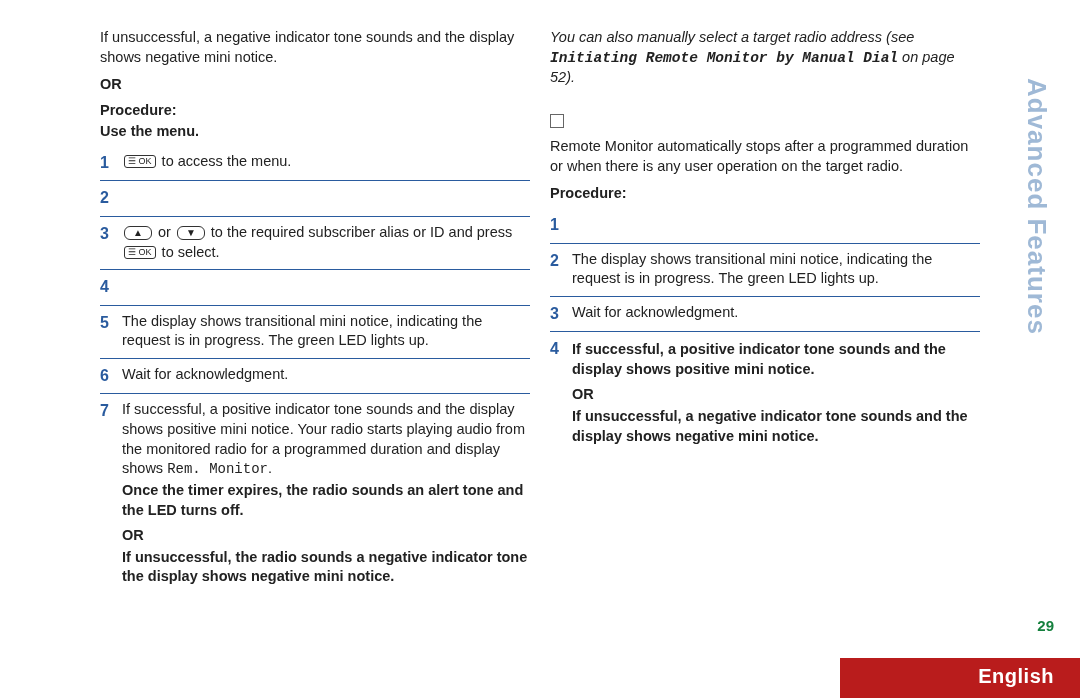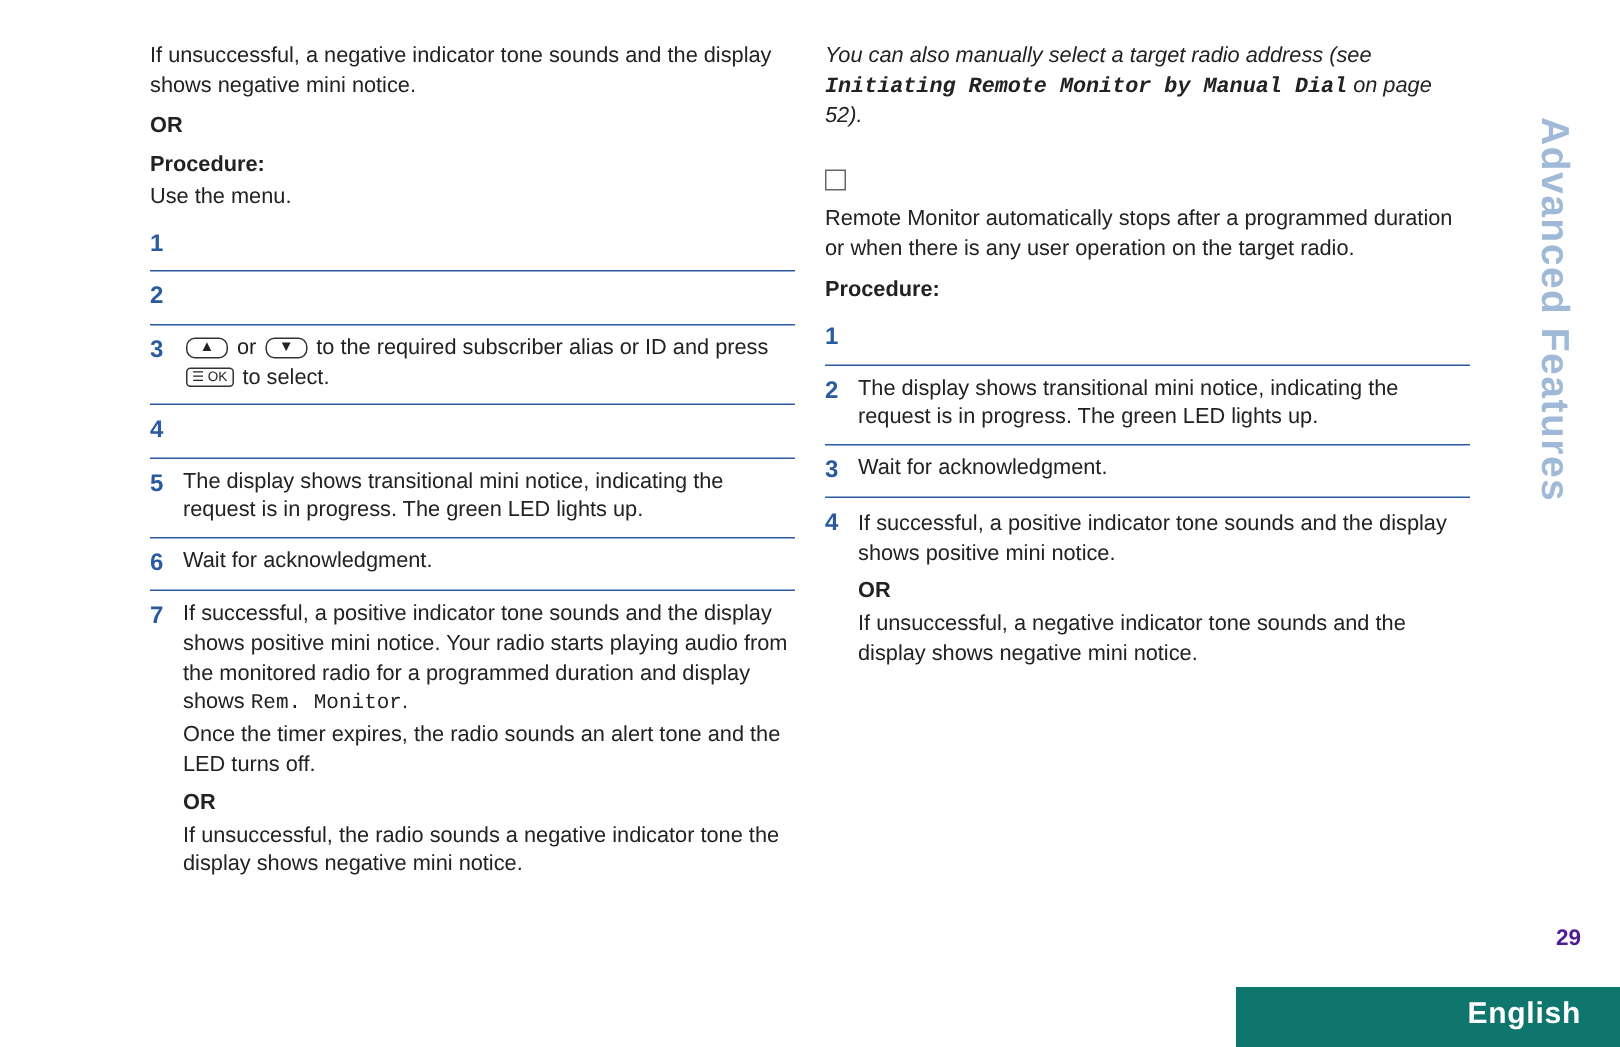--- a/index.html
+++ b/index.html
@@ -13,41 +13,45 @@
   .steps{margin:4px 0 0 0;padding:0;}
   .step{display:flex;border-bottom:1px solid #2a5b9e;padding:6px 0 7px 0;}
   .stepnum{color:#2a5b9e;font-weight:bold;width:22px;flex:0 0 22px;font-size:16px;}
   .stepbody{flex:1;}
   .icon-box{display:inline-block;border:1px solid #333;border-radius:3px;font-size:9px;padding:1px 3px;vertical-align:middle;line-height:1;margin:0 2px;font-family:Arial;white-space:nowrap;}
   .icon-arrow{display:inline-block;border:1px solid #333;border-radius:6px;padding:1px 8px;font-size:10px;vertical-align:middle;line-height:1;margin:0 2px;}
   .mono{font-family:"Courier New",monospace;font-size:14px;}
   .heading{font-weight:bold;font-size:16px;margin:22px 0 6px 0;}
   .heading .box{display:inline-block;width:12px;height:12px;border:1px solid #666;margin-right:8px;vertical-align:middle;}
   .sidebar-title{position:absolute;top:78px;right:26px;writing-mode:vertical-rl;font-size:26px;font-weight:bold;color:#9fb9d6;letter-spacing:1px;}
-  .page-num{position:absolute;right:26px;bottom:62px;color:#4c1d95;font-weight:bold;font-size:15px;}
-  .lang-tab{position:absolute;right:0;bottom:0;width:240px;height:40px;background:#0f766e;padding-left:16px;}
+  .page-num{position:absolute;right:26px;bottom:62px;color:#15803d;font-weight:bold;font-size:15px;}
+  .lang-tab{position:absolute;right:0;bottom:0;width:240px;height:40px;background:#b91c1c;}
   .lang-tab .txt{position:absolute;right:26px;bottom:8px;color:#fff;font-weight:bold;font-size:20px;letter-spacing:0.5px;}
   .or{font-weight:bold;margin:6px 0 2px 0;}
-  .plain{margin:2px 0 4px 0;}
+  .plain{margin:2px 0 4px 0;font-weight:bold;}
 </style>
 </head>
 <body>
 
 <div class="page">
   <div class="content">
 
     <div class="col">
       <p class="para">If unsuccessful, a negative indicator tone sounds and the display shows negative mini notice.</p>
       <div class="or">OR</div>
       <div class="proc-head">Procedure:</div>
       <div class="plain">Use the menu.</div>
 
       <div class="steps">
         <div class="step">
           <div class="stepnum">1</div>
+          <div class="stepbody">
+            <span class="icon-box">☰ OK</span>
+            <span>to access the menu.</span>
+          </div>
         </div>
         <div class="step">
           <div class="stepnum">2</div>
         </div>
         <div class="step">
           <div class="stepnum">3</div>
           <div class="stepbody">
             <span class="icon-arrow">▲</span>
             <span>or</span>
             <span class="icon-arrow">▼</span>

